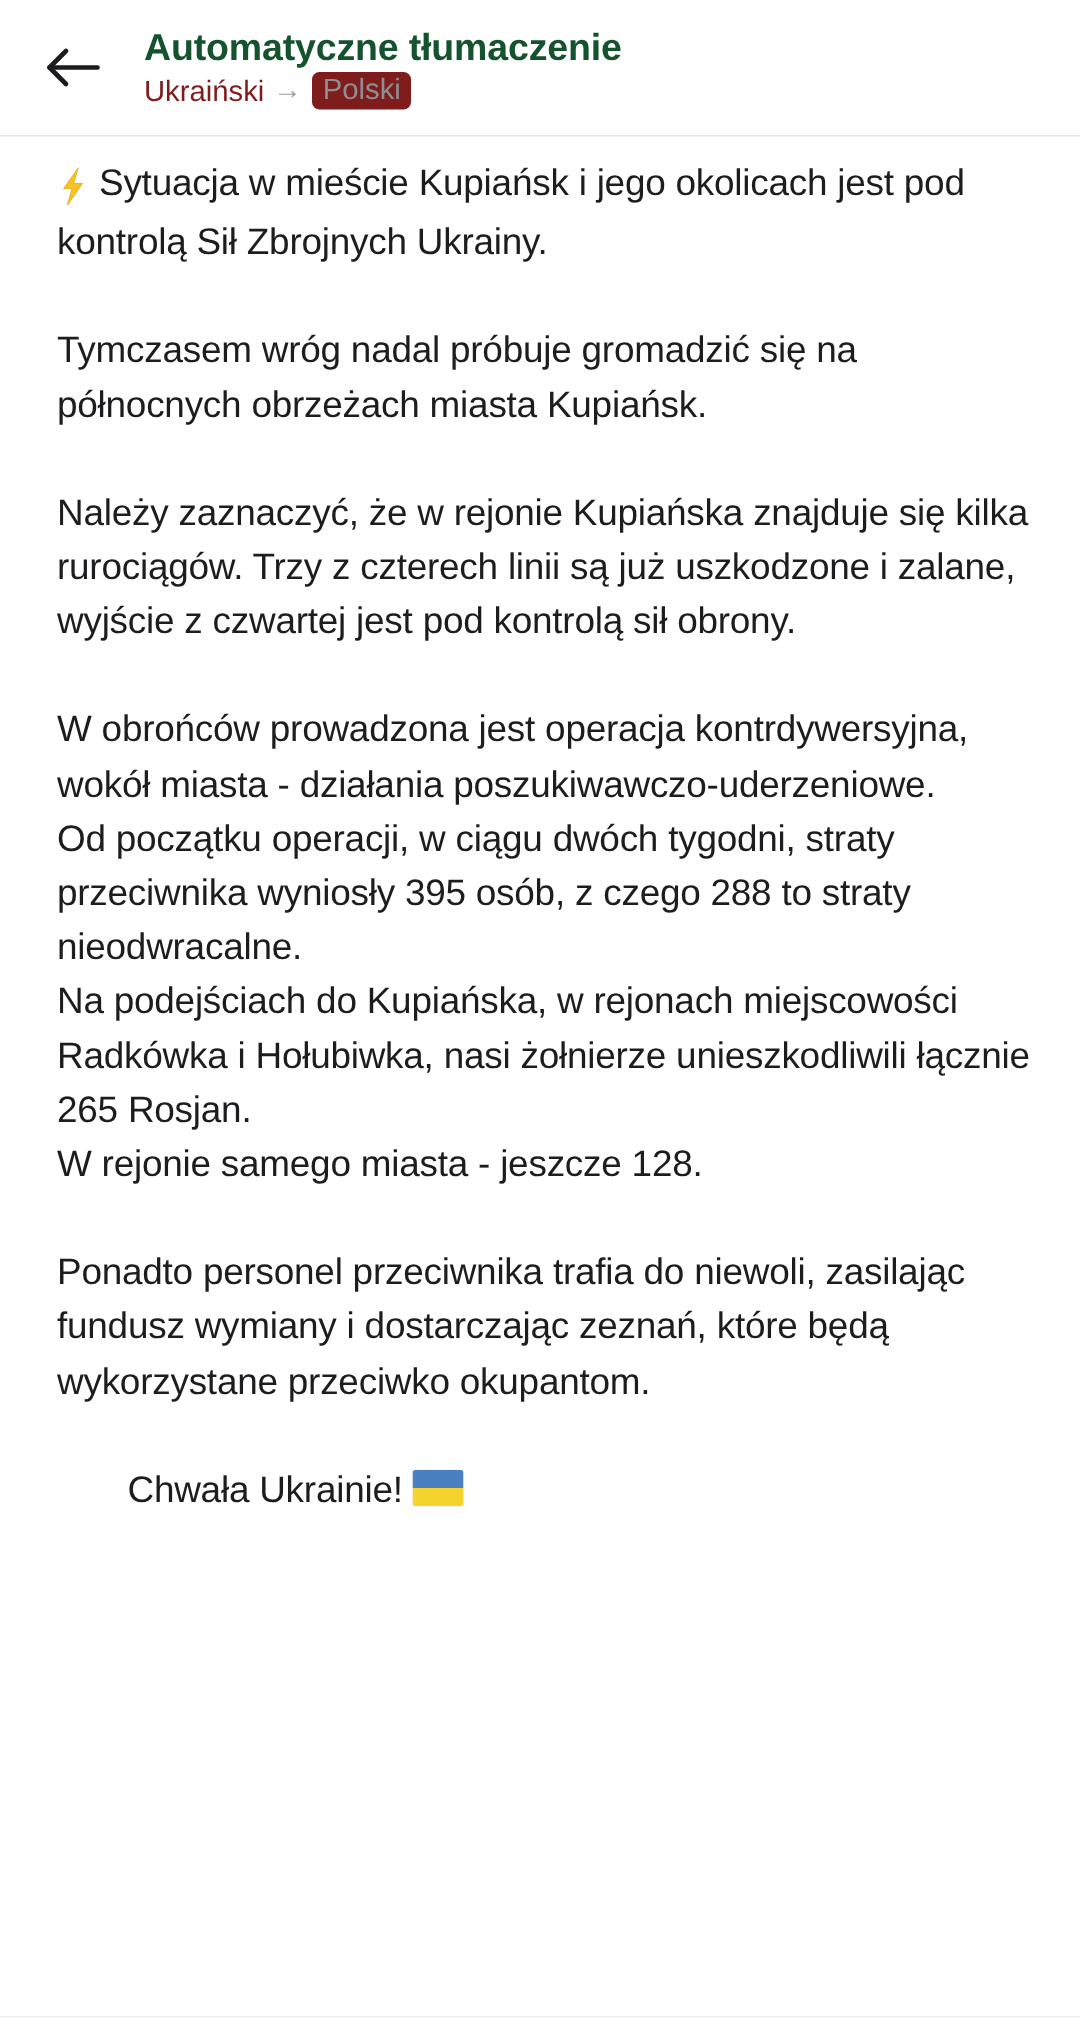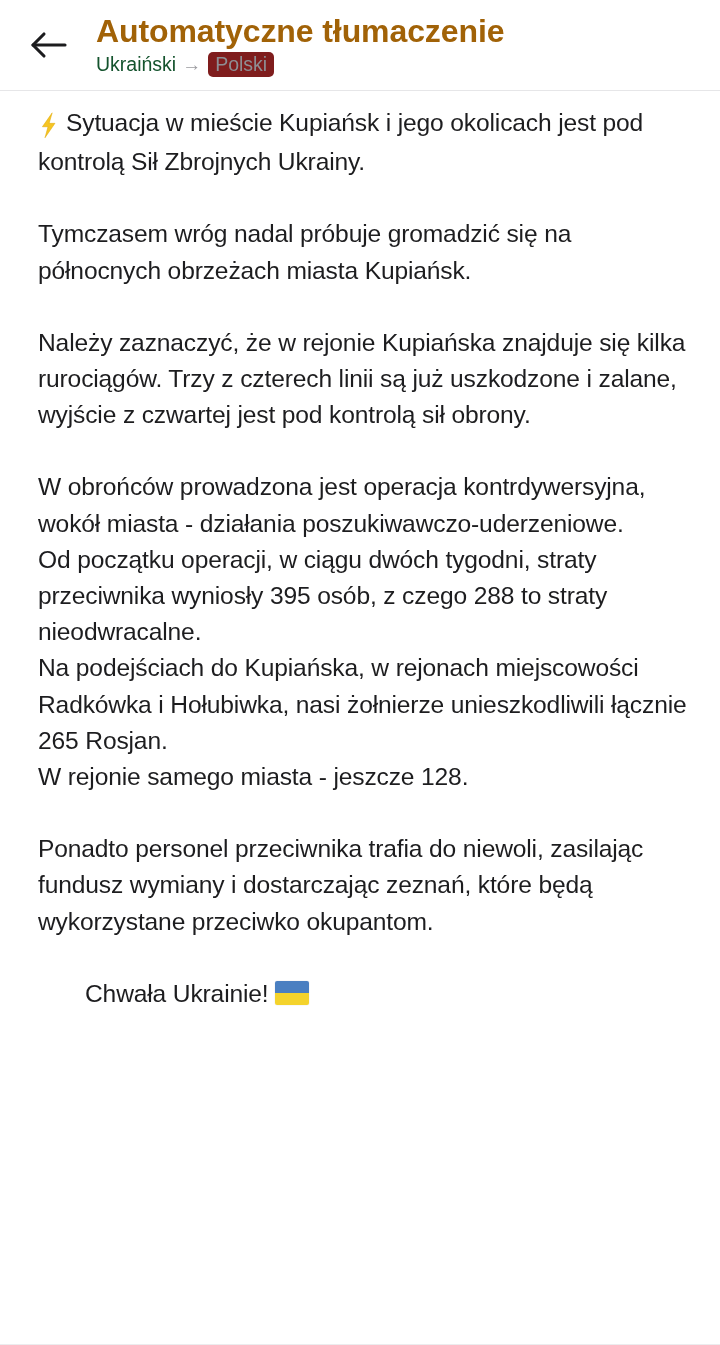--- a/index.html
+++ b/index.html
@@ -56,39 +56,39 @@
 
   .header-titles {
     display: flex;
     flex-direction: column;
     justify-content: center;
     gap: 3px;
     padding-top: 2px;
   }
 
   .header-title {
-    font-size: 32px;
+    font-size: 25px;
     font-weight: 700;
-    color: #a16207;
+    color: #14532d;
     line-height: 1.06;
     letter-spacing: -0.1px;
     white-space: nowrap;
   }
 
   .header-subtitle {
     display: flex;
     align-items: center;
     font-size: 19.5px;
     font-weight: 400;
     color: #8e8e93;
     line-height: 1.15;
     white-space: nowrap;
   }
   .lang-source {
-    color: #14532d;
+    color: #7f1d1d;
   }
   .lang-arrow {
     color: #9a9a9f;
     margin: 0 7px 0 6px;
     font-size: 19px;
   }
   .lang-target {
     color: #8e8e93;
     background: #7f1d1d;
     border-radius: 5px;

